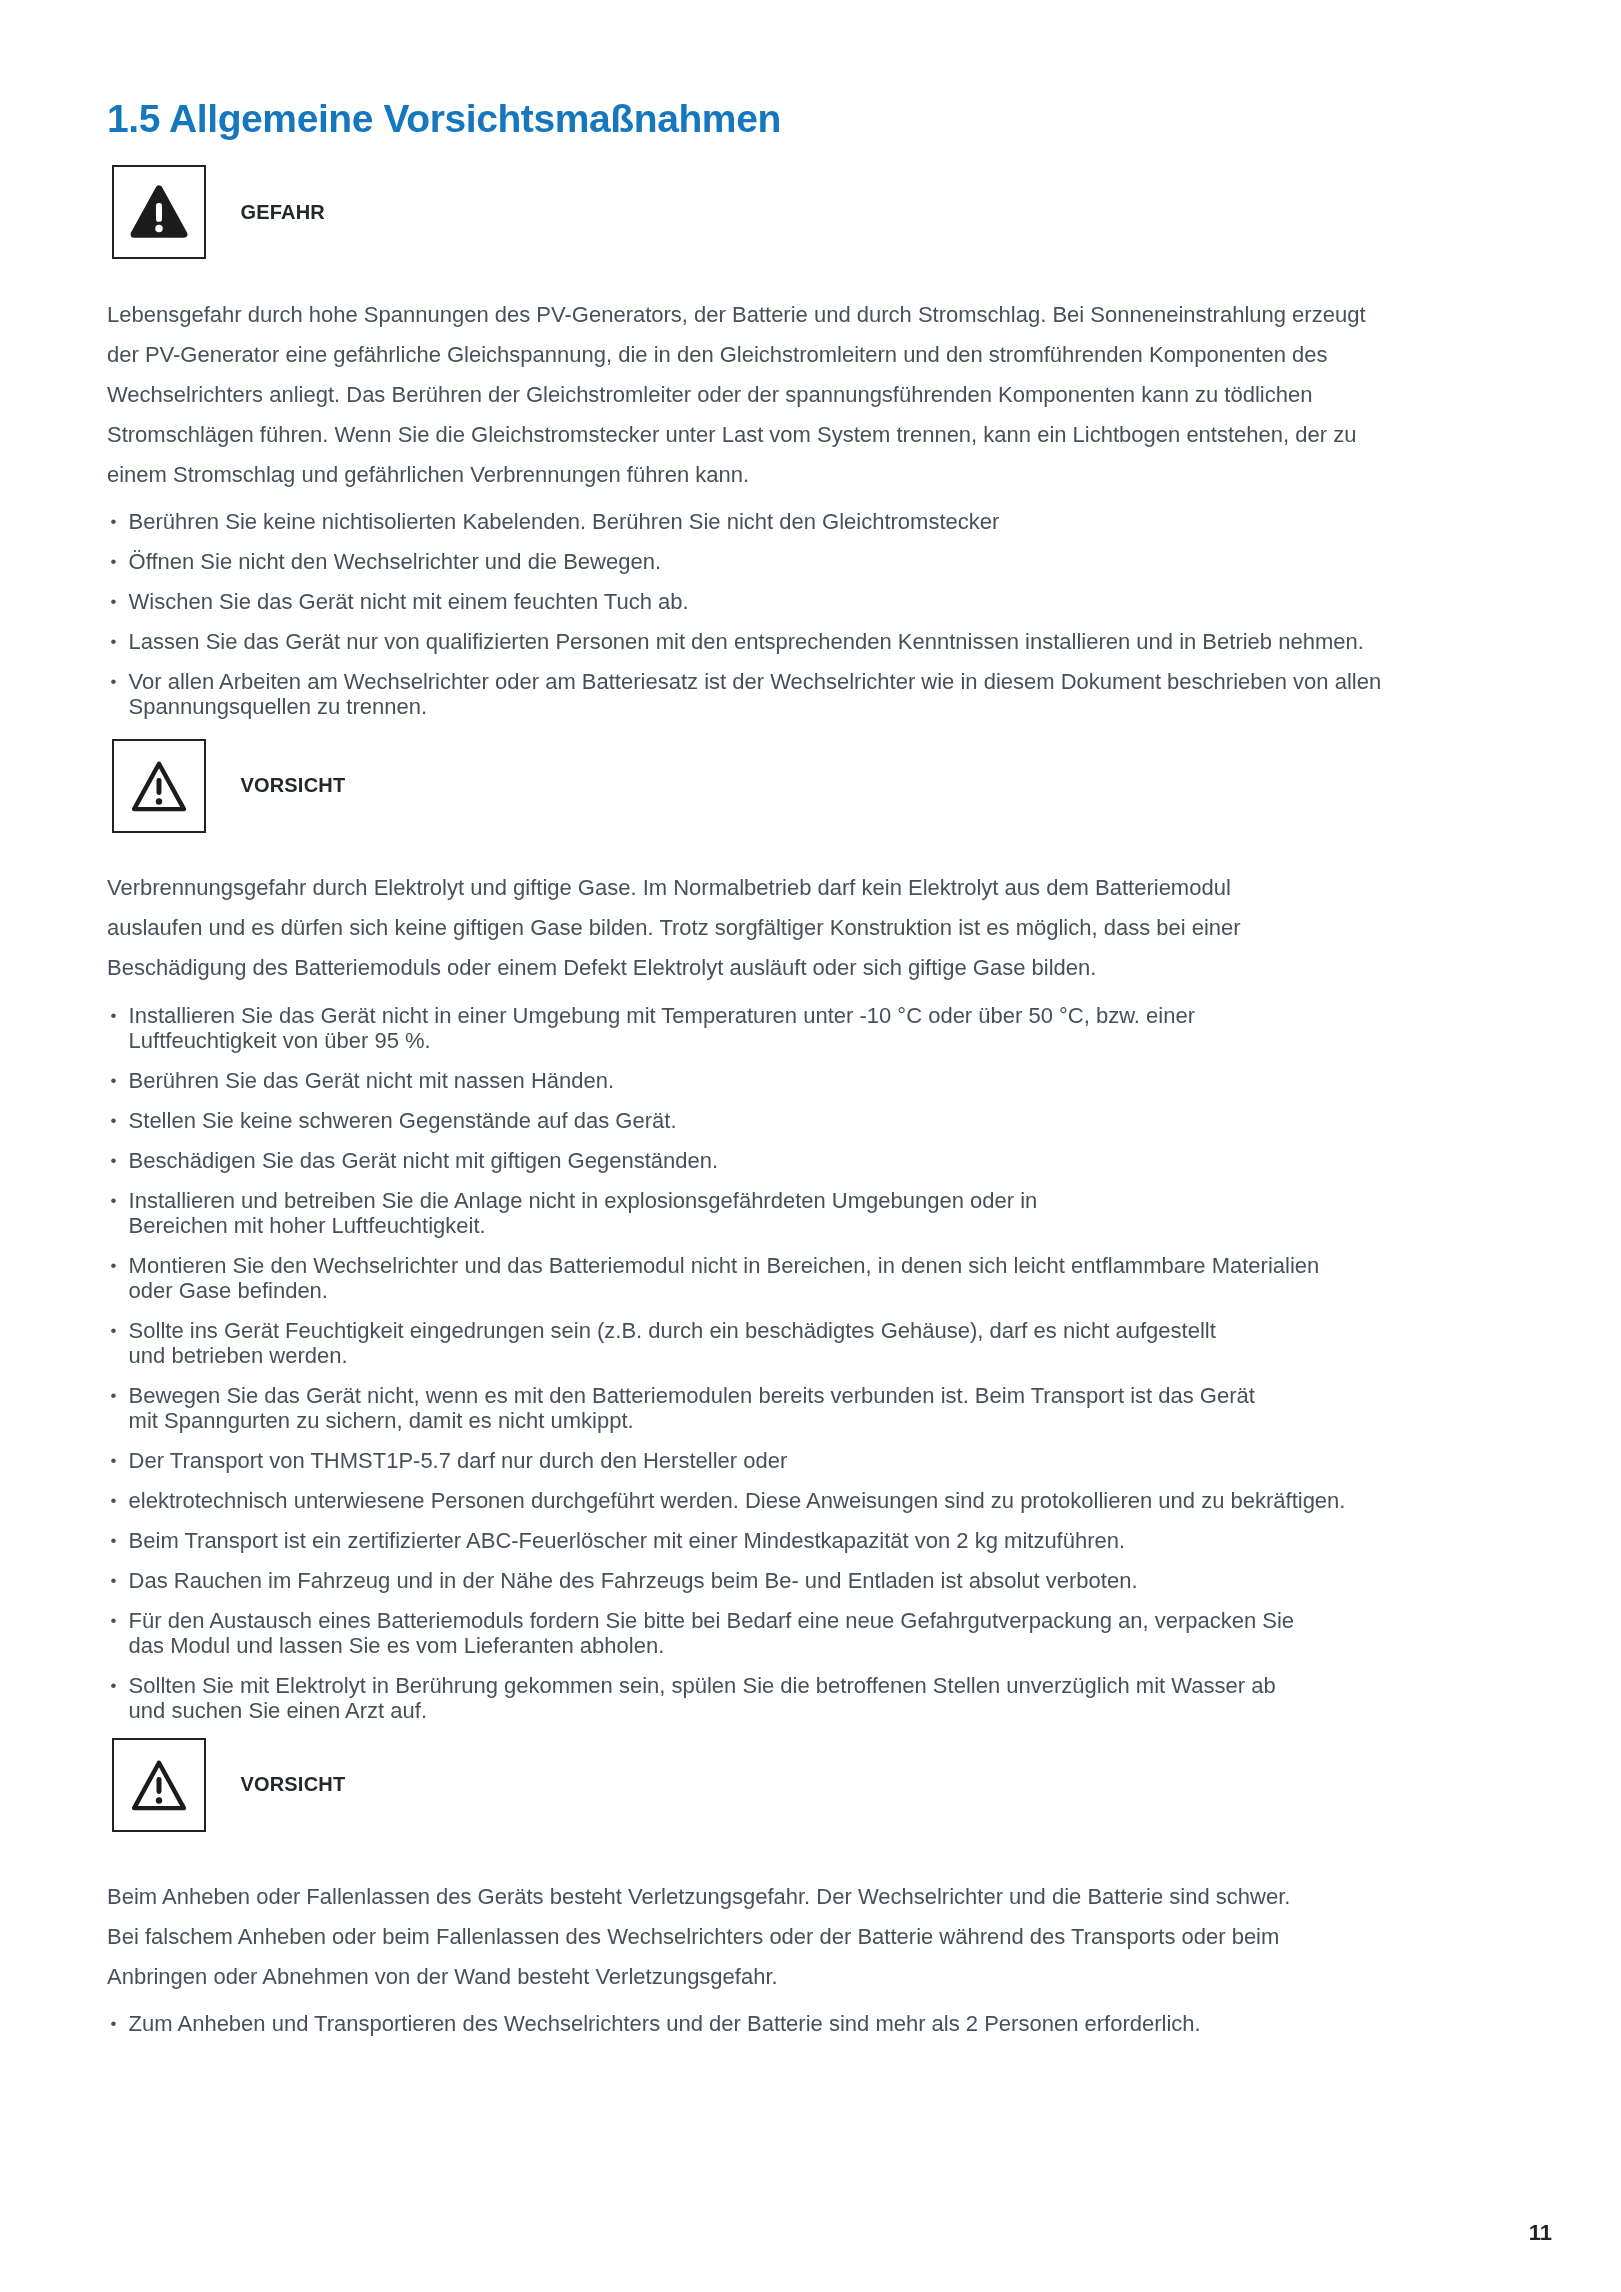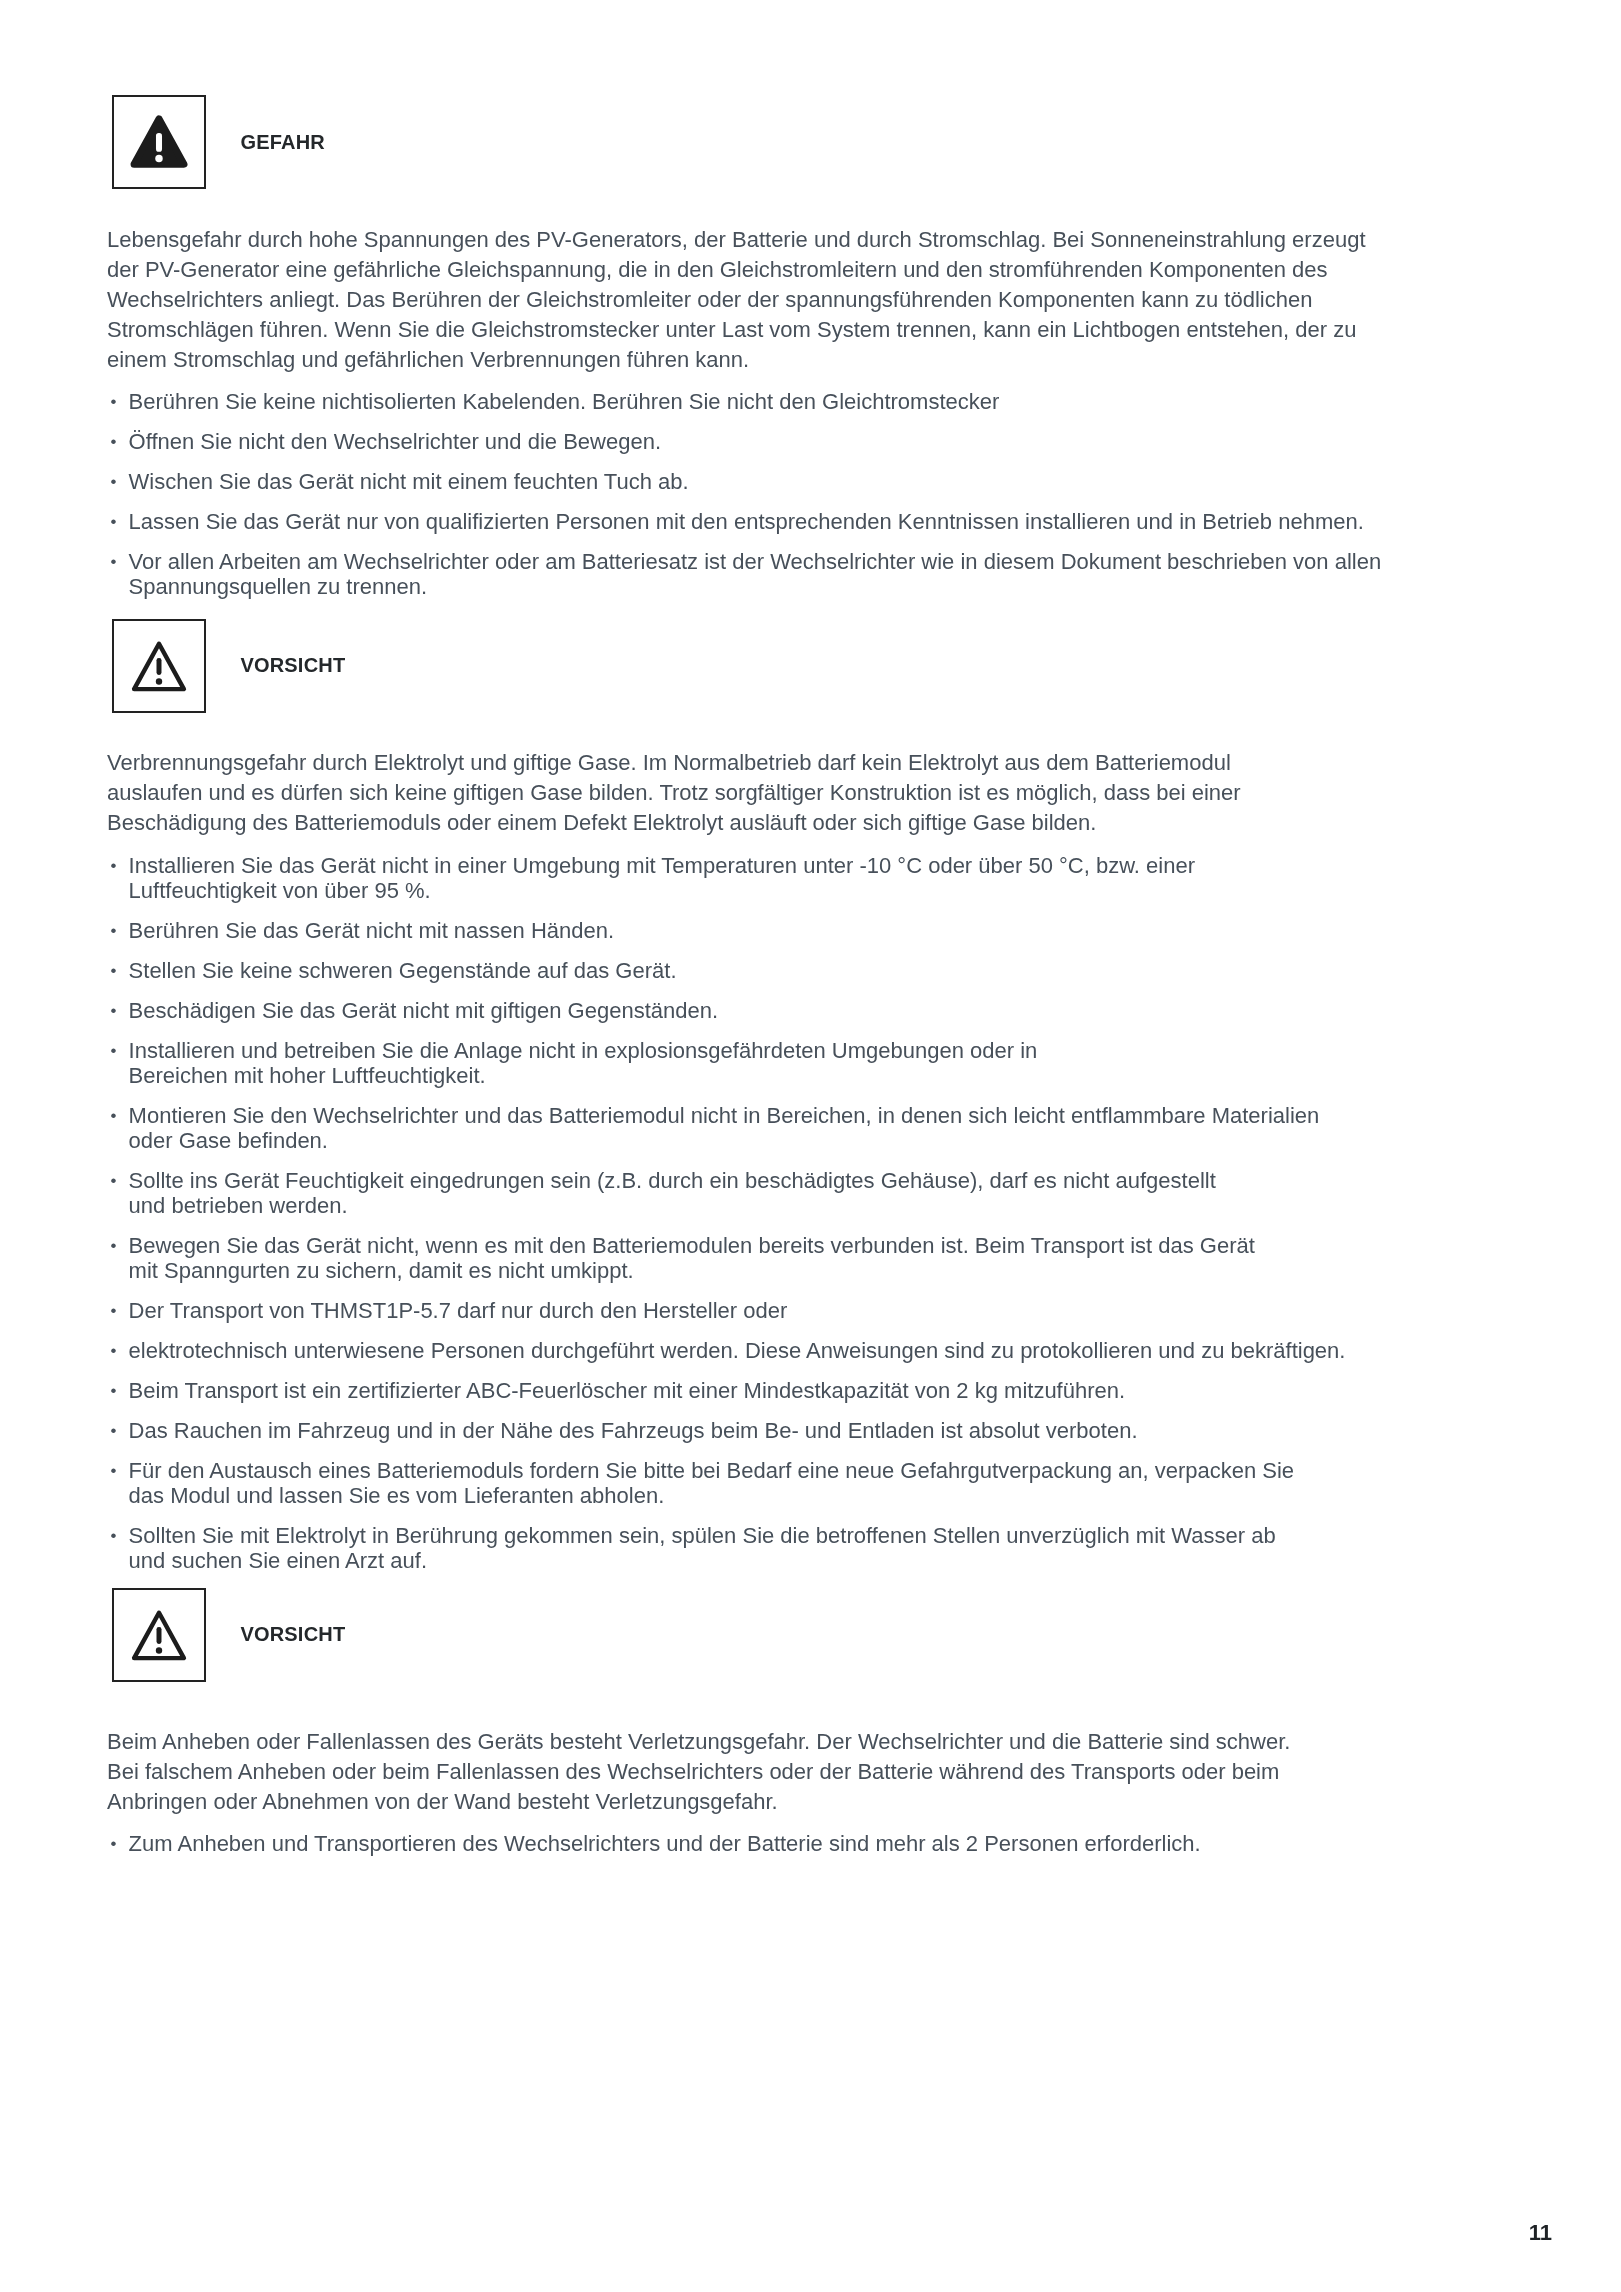--- a/index.html
+++ b/index.html
@@ -46,21 +46,21 @@
   .warn-label {
     margin-left: 34px;
     font-size: 20px;
     font-weight: 700;
     color: #24282B;
     letter-spacing: 0.2px;
   }
   .para {
     margin: 0 0 14.3px 0;
     font-size: 22px;
-    line-height: 30px;
+    line-height: 40px;
     color: #47505A;
     white-space: pre-line;
   }
   .para.mb-25 { margin-bottom: 15px; }
   .bullets { margin: 0 0 19.7px 0; }
   .bullets.mb-8 { margin-bottom: 7.2px; }
   .bullet-item {
     display: flex;
     margin: 0 0 15px 3.6px;
     font-size: 22px;
@@ -87,20 +87,21 @@
     color: #1E2225;
   }
   .warn-svg { display: block; }
 </style>
 </head>
 <body>
 
 <div class="page">
   <div class="content">
 
+    <h1 class="doc-title">1.5 Allgemeine Vorsichtsmaßnahmen</h1>
 
     <section>
       <div class="warn-row">
         <div class="warn-box">
           <svg class="warn-svg" width="64" height="64" viewBox="0 0 72 72" aria-hidden="true">
             <path d="M36 10 L64 61 H8 Z" fill="#1C1C1C" stroke="#1C1C1C" stroke-width="8" stroke-linejoin="round"></path>
             <rect x="32.6" y="26" width="6.8" height="21" rx="3.2" fill="#ffffff"></rect>
             <circle cx="36" cy="54.5" r="4.2" fill="#ffffff"></circle>
           </svg>
         </div>

